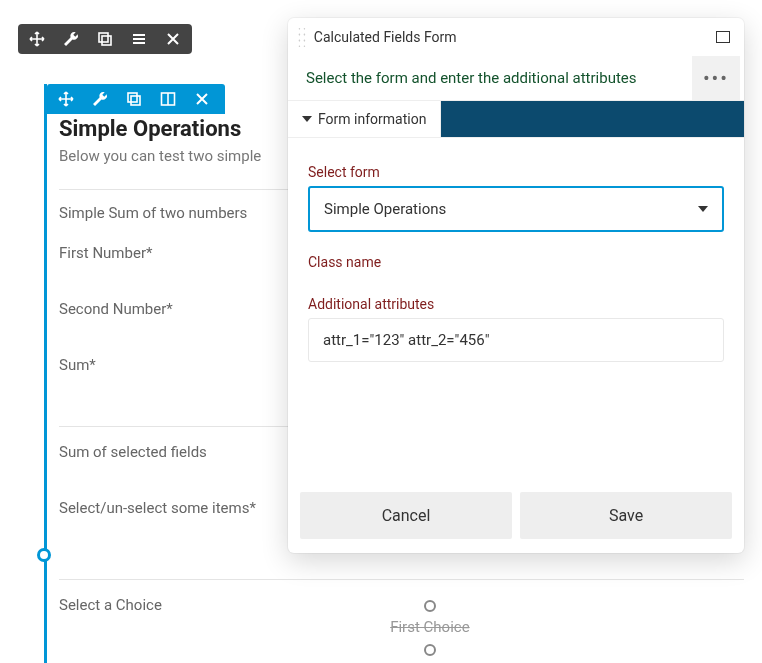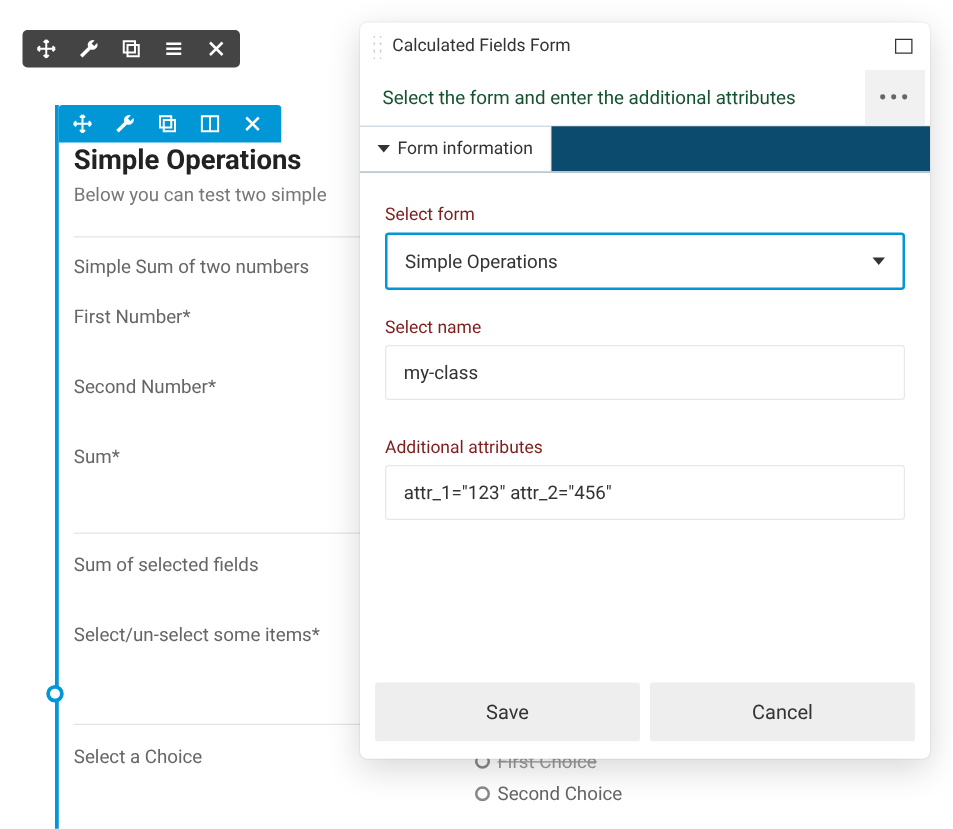--- a/index.html
+++ b/index.html
@@ -49,21 +49,21 @@
 
   
   .dot {
     position:absolute;
     left:-10px; top:464px;
     width:14px;height:14px;border:3px solid #0196d6;border-radius:50%;background:#fff;
   }
 
   
   .choices { position:absolute; left:380px; top:600px; font-size:15px; color:#666;}
-  .choices .row{display:flex;align-items:center;gap:6px;margin-bottom:8px;}
+  .choices .row{display:flex;align-items:center;gap:6px;margin-bottom:8px;flex-direction:column;}
   .choices .strike{text-decoration:line-through; color:#999;}
   .radio{width:12px;height:12px;border:2px solid #888;border-radius:50%;display:inline-block;}
 
   
   .panel {
     position:absolute;
     top:18px; left:288px;
     width:456px;
     background:#fff;
     border-radius:6px;
@@ -211,23 +211,22 @@
       <span class="chev"></span>
       <span>Form information</span>
     </div>
   </div>
   <div class="form-body">
     <div class="lbl">Select form</div>
     <div class="select">
       <span>Simple Operations</span>
       <span class="caret"></span>
     </div>
-    <div class="lbl" style="margin-top:22px">Select name</div>
-    <input class="input" value="my-class" style="">
+    <div class="lbl" style="margin-top:22px">Class name</div>
     <div class="lbl" style="margin-top:26px">Additional attributes</div>
     <input class="input" value="attr_1=&quot;123&quot; attr_2=&quot;456&quot;" style="">
     <div style="height:110px"></div>
   </div>
   <div class="btn-row">
+    <div class="btn">Cancel</div>
     <div class="btn">Save</div>
-    <div class="btn">Cancel</div>
   </div>
 </div>
 
 </body></html>

